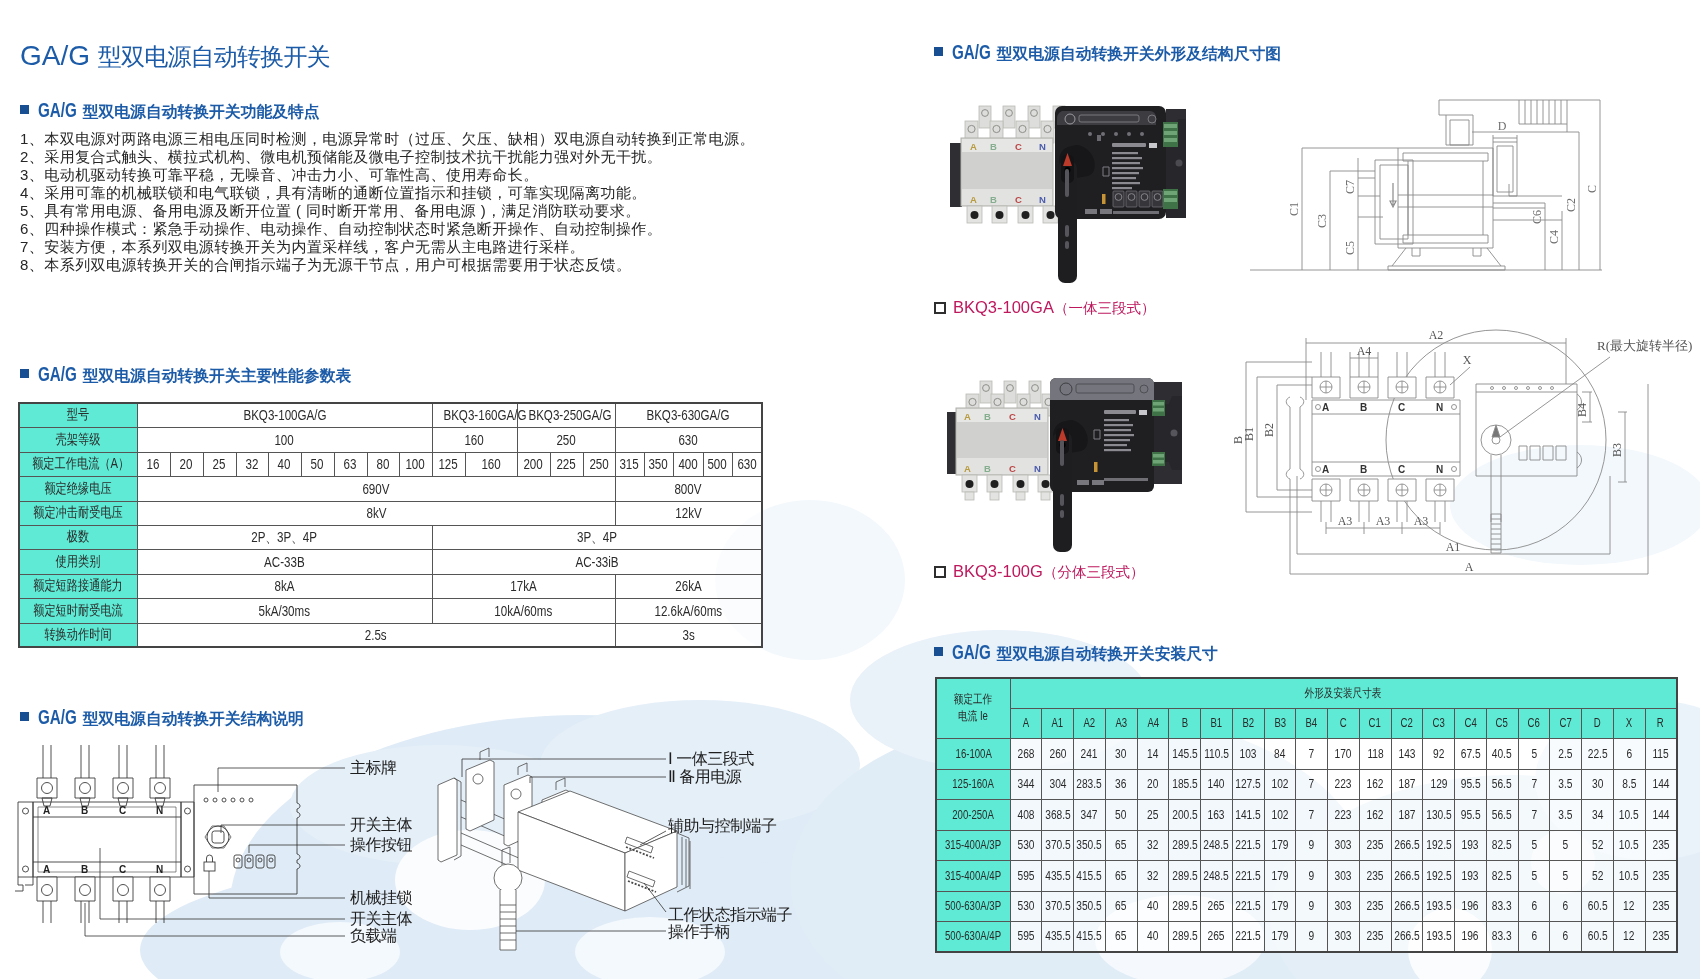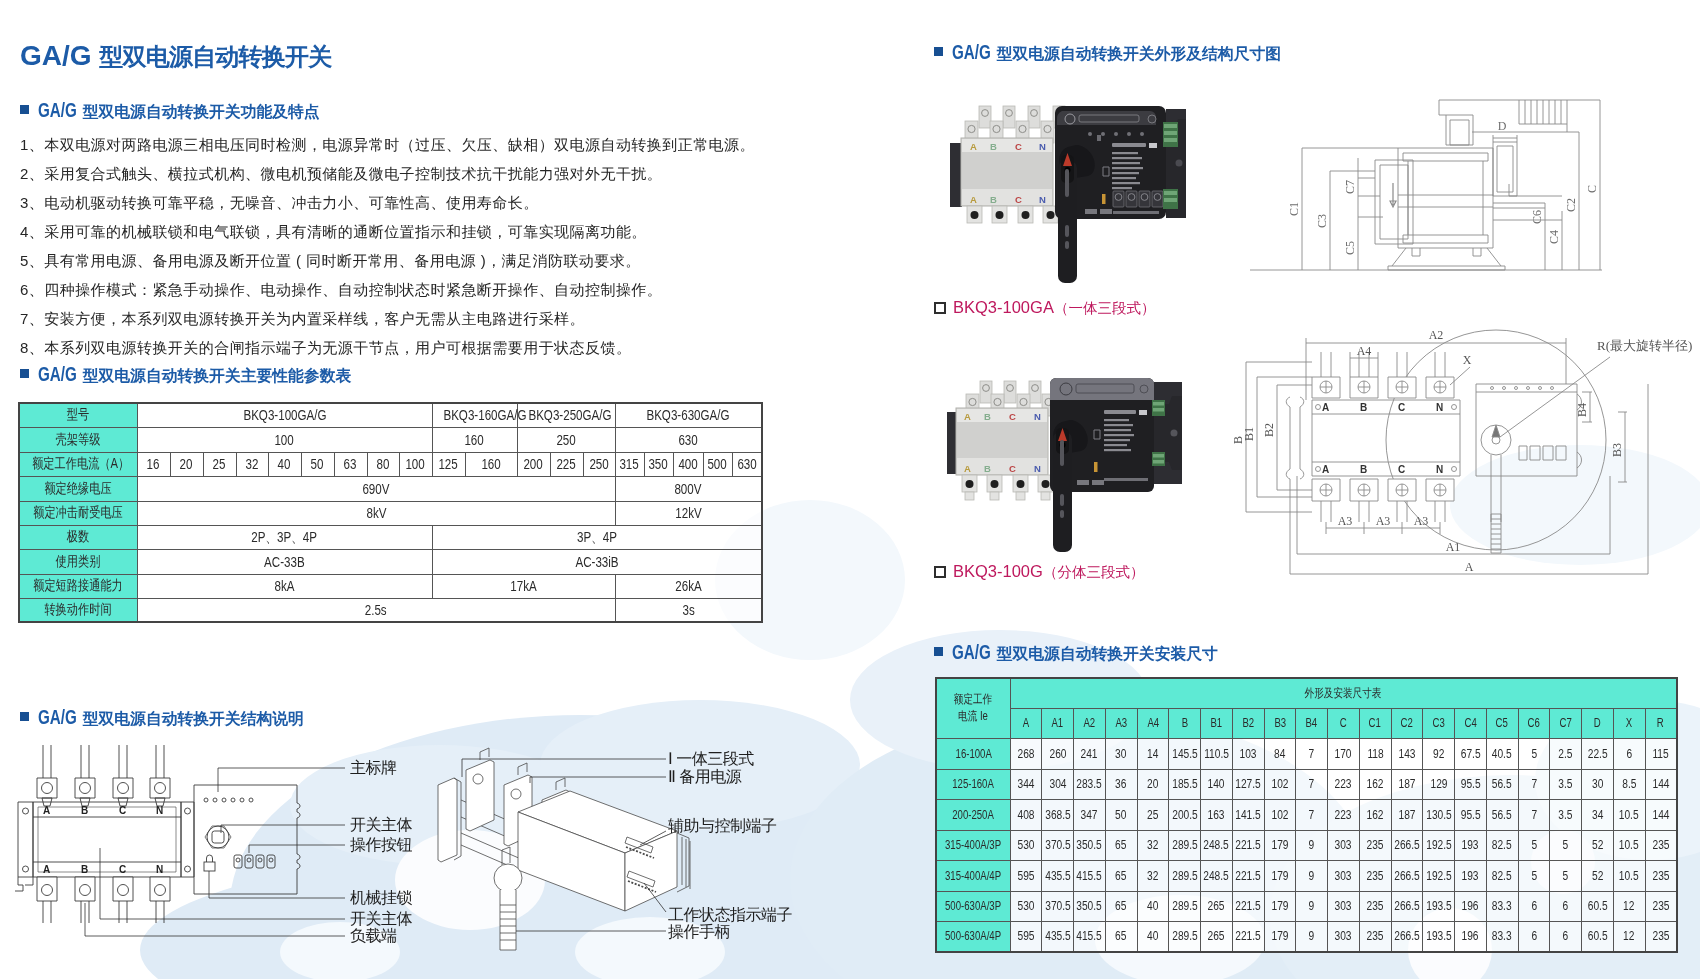--- a/index.html
+++ b/index.html
@@ -1,25 +1,25 @@
 <!DOCTYPE html>
 <html><head>
 <meta charset="utf-8">
 <style>
 *{margin:0;padding:0;box-sizing:border-box}
 html,body{width:1700px;height:979px;background:#fff;font-family:"Liberation Sans",sans-serif;overflow:hidden}
 body{position:relative}
 #wm{position:absolute;left:0;top:0;z-index:0}
-.title{position:absolute;left:20px;top:40px;font-size:28px;font-weight:bold;color:#1c5ba7;z-index:1}
+.title{position:absolute;left:20px;top:40px;font-size:28px;font-weight:normal;color:#1c5ba7;z-index:1}
 .title span{font-size:24px;letter-spacing:-0.8px}
 .sec{position:absolute;font-size:20px;font-weight:bold;color:#1c5ba7;z-index:2;white-space:nowrap}
 .sec span{font-size:15.8px}
 .sec i{display:inline-block;width:9px;height:9px;background:#174f92;margin-right:9px;vertical-align:3px;font-style:normal}
 .sec b{display:inline-block;transform:scaleX(.76);transform-origin:0 50%;margin-right:-12px}
-.feat{position:absolute;left:20px;top:130px;font-size:15px;letter-spacing:0.45px;color:#262626;line-height:29px;z-index:1;white-space:nowrap}
+.feat{position:absolute;left:20px;top:130px;font-size:15px;letter-spacing:0.45px;color:#262626;line-height:18px;z-index:1;white-space:nowrap}
 .cap{position:absolute;font-size:16.5px;color:#be185d;z-index:2;white-space:nowrap}
 .cap span{font-size:14.5px}
 .cap i{display:inline-block;width:12px;height:12px;border:2px solid #2e2e2e;margin-right:7px;vertical-align:-1px;font-style:normal}
 table{border-collapse:collapse;table-layout:fixed;position:absolute;z-index:1}
 td{border:1px solid #555;text-align:center;vertical-align:middle;color:#2b2b2b;overflow:visible;white-space:nowrap;padding:0;background:rgba(255,255,255,.62)}
 td b{display:inline-block;transform:scaleX(0.8);transform-origin:50% 50%;font-weight:normal}
 .lbl{background:#5eead4}
 #perf .lbl{font-size:14px}
 #inst td b{transform:scaleX(.85)}
 #inst .lbl b{transform:scaleX(.8)}
@@ -140,20 +140,26 @@
 <tr style="height:25px">
         <td class="lbl"><b>使用类别</b></td>
         <td colspan="9"><b>AC-33B</b></td>
         <td colspan="10"><b>AC-33iB</b></td>
       </tr>
 <tr style="height:24px">
         <td class="lbl"><b>额定短路接通能力</b></td>
         <td colspan="9"><b>8kA</b></td>
         <td colspan="5"><b>17kA</b></td>
         <td colspan="5"><b>26kA</b></td>
+      </tr>
+<tr style="height:25px">
+        <td class="lbl"><b>额定短时耐受电流</b></td>
+        <td colspan="9"><b>5kA/30ms</b></td>
+        <td colspan="5"><b>10kA/60ms</b></td>
+        <td colspan="5"><b>12.6kA/60ms</b></td>
       </tr>
 <tr style="height:24px">
         <td class="lbl"><b>转换动作时间</b></td>
         <td colspan="14"><b>2.5s</b></td>
         <td colspan="5"><b>3s</b></td>
       </tr>
 </tbody>
   </table>
 <div class="sec" style="left:20px;top:706px"><i></i><b>GA/G</b>&nbsp;<span>型双电源自动转换开关结构说明</span></div>
 <svg class="g" style="left:15px;top:745px" width="395" height="215" viewBox="0 0 395 215">

